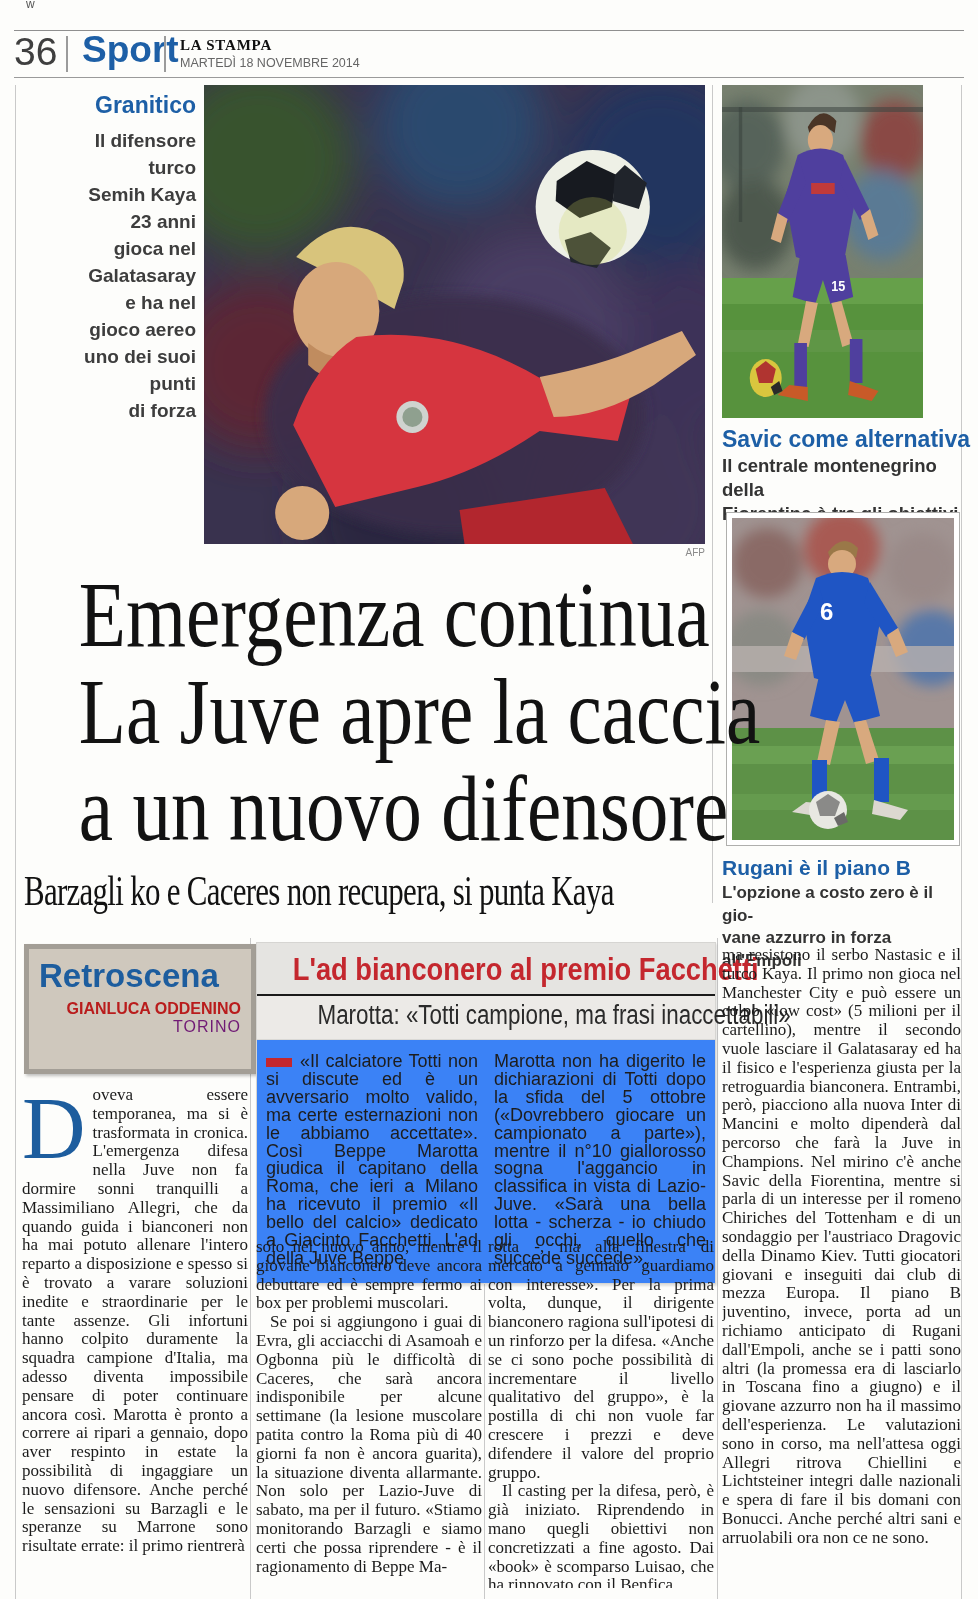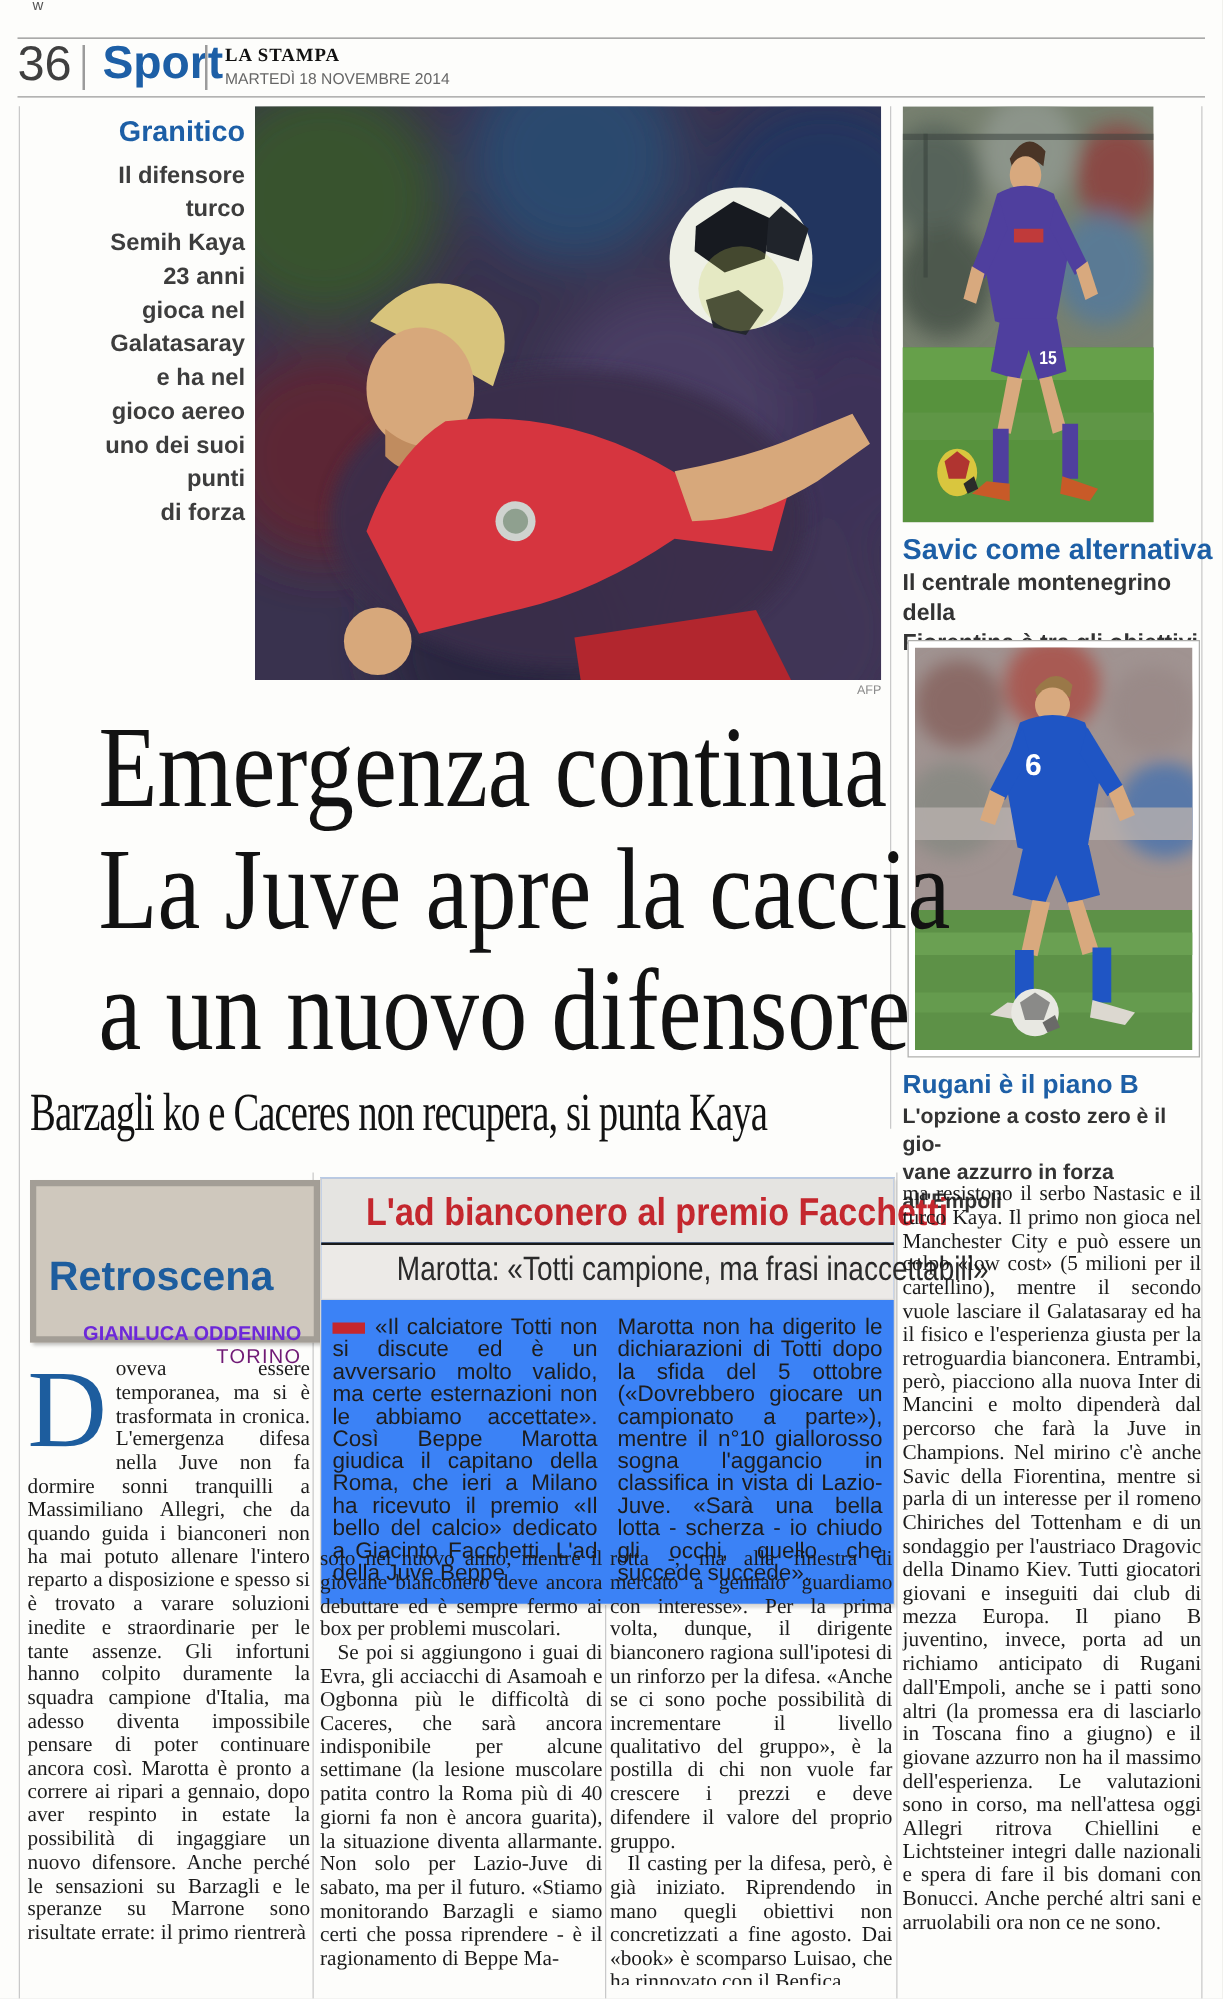--- a/index.html
+++ b/index.html
@@ -39,22 +39,22 @@
                    line-height:22.5px;white-space:pre-line;}
   
   .headline{left:20px;top:566px;width:692px;text-align:center;color:#121212;}
   .headline-line{display:block;font-family:"Liberation Serif",serif;font-size:93px;line-height:97px;
                  white-space:nowrap;transform:scaleX(.83);transform-origin:center;}
   .subhead{left:24px;top:866px;font-family:"Liberation Serif",serif;font-size:43px;color:#121212;
            white-space:nowrap;letter-spacing:-1px;transform:scaleX(.72);transform-origin:left;}
   
   .kicker-box{left:24px;top:944px;width:202px;height:104px;border:5px solid #a39e96;
               background:#cfc8bd;box-shadow:2px 2px 3px rgba(0,0,0,.25);padding:8px 10px;}
-  .kicker-label{font-size:33px;font-weight:bold;color:#1d5d9e;margin-top:45px;}
-  .byline{font-size:16px;font-weight:bold;color:#6d28d9;text-align:right;margin-top:19px;}
+  .kicker-label{font-size:33px;font-weight:bold;color:#1d5d9e;}
+  .byline{font-size:16px;font-weight:bold;color:#b91c1c;text-align:right;margin-top:5px;}
   .dateline{font-size:16px;color:#701a75;text-align:right;letter-spacing:1px;}
   
   .serif-body{font-family:"Liberation Serif",serif;font-size:17px;line-height:18.8px;
               text-align:justify;color:#1b1b1b;overflow:hidden;}
   .serif-body p{margin:0;}
   .serif-body p + p{text-indent:14px;}
   .col1{left:22px;top:1086px;width:226px;height:492px;}
   .col2{left:256px;top:1238px;width:226px;height:350px;}
   .col3{left:488px;top:1238px;width:226px;height:350px;}
   .col4{left:722px;top:946px;width:239px;height:642px;}

